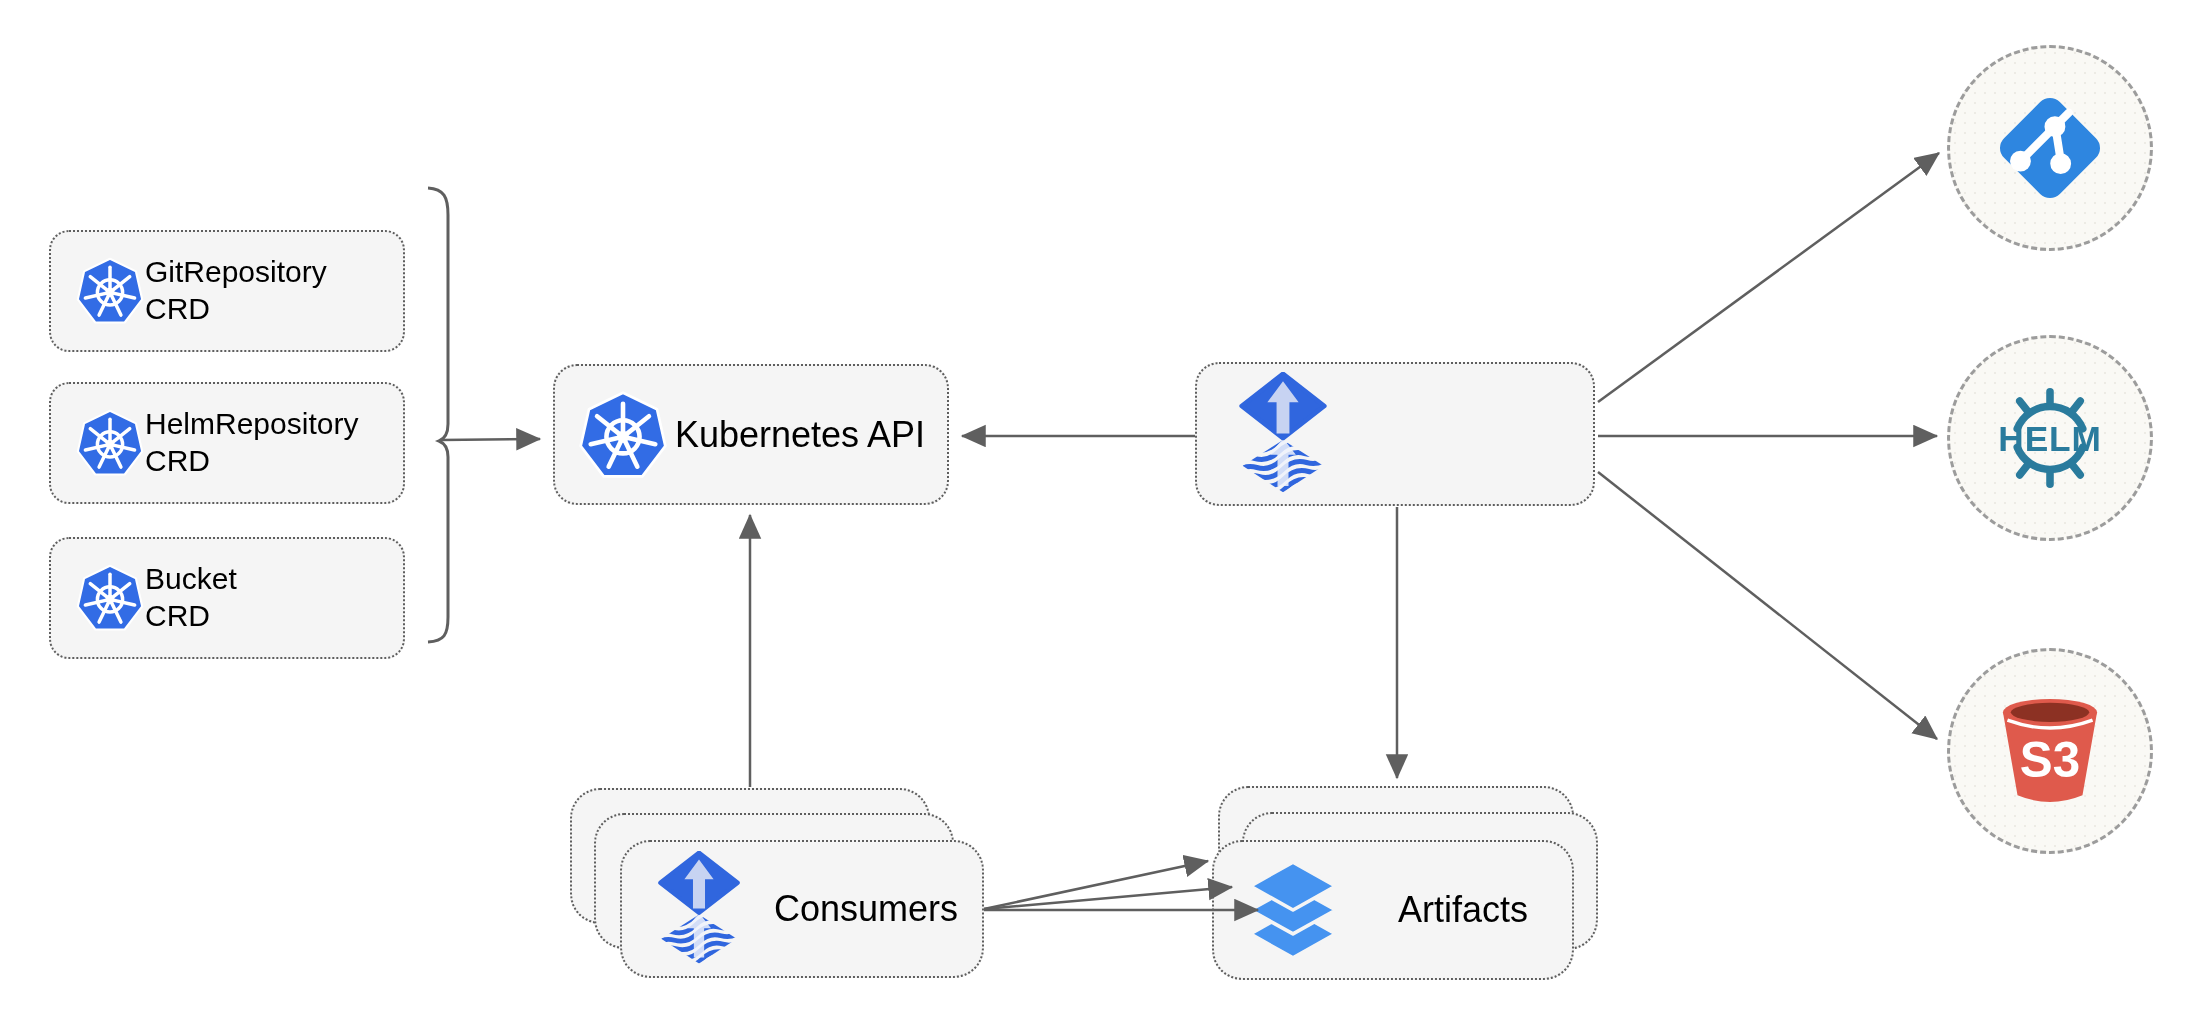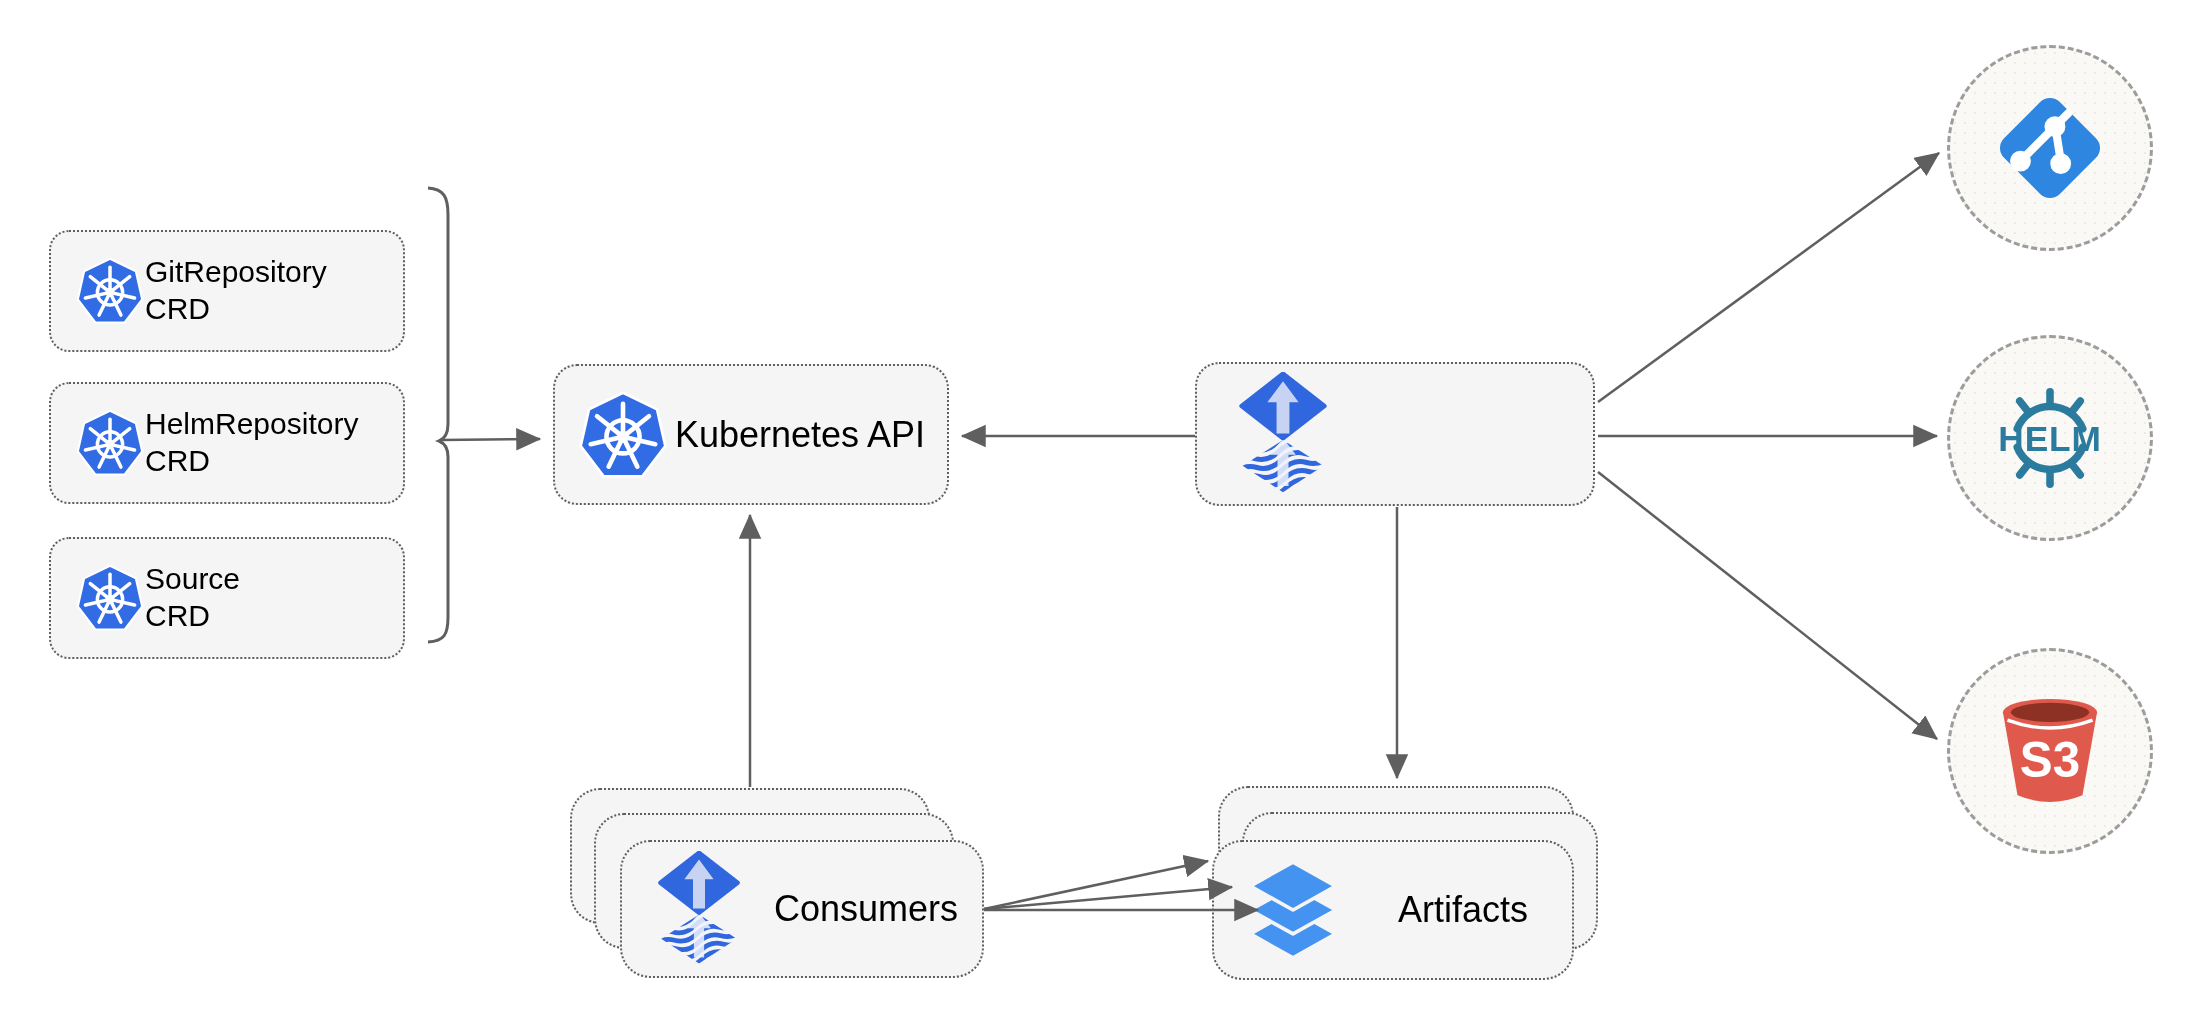--- a/index.html
+++ b/index.html
@@ -78,21 +78,21 @@
           <line x1="50" y1="52" x2="85.1" y2="60"></line>
             <line x1="50" y1="52" x2="65.6" y2="84.4"></line>
           <line x1="50" y1="52" x2="34.4" y2="84.4"></line>
             <line x1="50" y1="52" x2="14.9" y2="60"></line>
           <line x1="50" y1="52" x2="21.8" y2="29.6"></line>
           <circle cx="50" cy="52" r="18" fill="none"></circle>
         </g>
         <circle cx="50" cy="52" r="6.5" fill="#fff"></circle>
       </svg>
     </span>
-    <span class="crd-label"><span>Source</span><br><span>CRD</span></span>
+    <span class="crd-label"><span>Bucket</span><br><span>CRD</span></span>
   </div>
 
   <div class="box" style="left:553px;top:364px;width:396px;height:141px;padding-left:22px;">
     <span class="icon" style="width:92px;height:92px">
       <svg width="92" height="92" viewBox="0 0 100 100">
         <polygon points="50,4 87,22 96,62 71,95 29,95 4,62 13,22" fill="#326CE5" stroke="#fff" stroke-width="3" stroke-linejoin="round"></polygon>
         <g stroke="#fff" stroke-width="5" stroke-linecap="round">
           <line x1="50" y1="52" x2="50" y2="16"></line>
             <line x1="50" y1="52" x2="78.2" y2="29.6"></line>
           <line x1="50" y1="52" x2="85.1" y2="60"></line>

